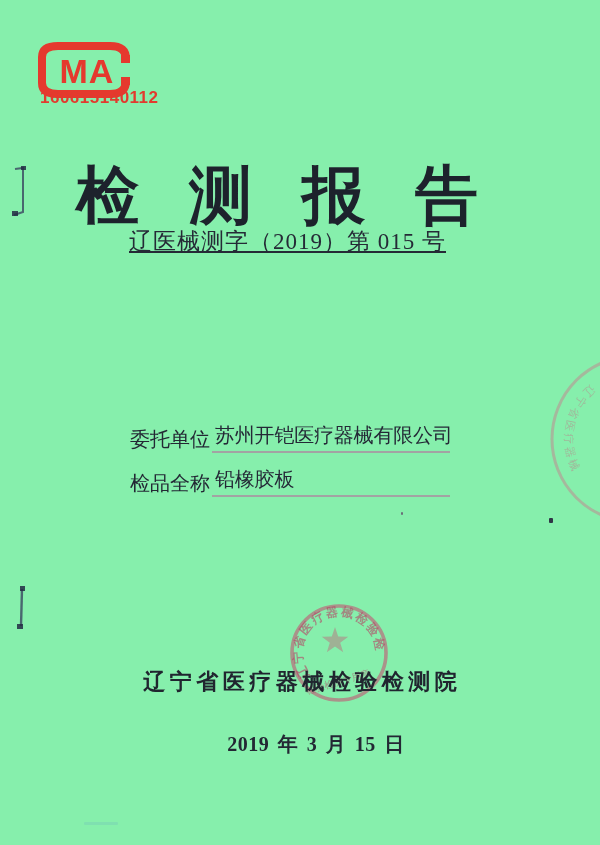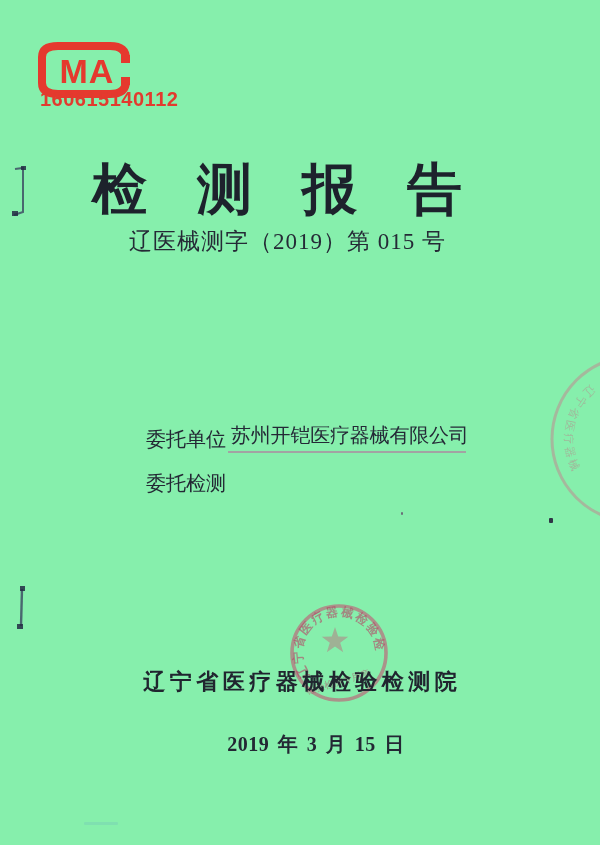--- a/index.html
+++ b/index.html
@@ -11,40 +11,41 @@
   }
   .page{
     position:relative;width:600px;height:845px;
     background:#86efac;
   }
   
   .cma-wrap{position:absolute;left:38px;top:42px;width:110px;}
   .cma-number{
     position:absolute;left:2px;top:46px;
     font-family:"Liberation Sans","DejaVu Sans",sans-serif;
-    font-weight:bold;font-size:20px;letter-spacing:.5px;
+    font-weight:bold;font-size:17px;letter-spacing:.5px;
     color:#e23a2e;white-space:nowrap;
   }
   
   .report-title{
     position:absolute;top:153px;left:0;width:552px;
     text-align:center;
-    font-size:55px;font-weight:bold;color:#1d222c;
+    font-size:63px;font-weight:bold;color:#1d222c;
     letter-spacing:50px;padding-left:52px;box-sizing:border-box;
     white-space:nowrap;
   }
   .report-number{
     position:absolute;top:226px;left:0;width:575px;
     text-align:center;
     font-size:23px;color:#252a36;letter-spacing:1px;
     white-space:nowrap;
+    text-decoration:underline;
   }
   
   .fields{position:absolute;left:130px;top:423px;width:320px;}
-  .field-row{display:flex;align-items:flex-end;height:30px;margin-bottom:14px;margin-left:16px;}
+  .field-row{display:flex;align-items:flex-end;height:30px;margin-bottom:14px;}
   .field-label{
     width:80px;flex:none;font-size:20px;color:#232834;
     white-space:nowrap;line-height:28px;
   }
   .field-line{
     flex:none;width:238px;margin-left:2px;
     border-bottom:2px solid #a3a3a3;
     line-height:28px;
   }
   .field-value{
@@ -92,21 +93,22 @@
 
   <div class="report-title">检测报告</div>
   <div class="report-number">辽医械测字（2019）第 015 号</div>
 
   <div class="fields">
     <div class="field-row">
       <span class="field-label">委托单位</span>
       <span class="field-line"><span class="field-value">苏州开铠医疗器械有限公司</span></span>
     </div>
     <div class="field-row">
-      <span class="field-label">委托检测</span>
+      <span class="field-label">检品全称</span>
+      <span class="field-line"><span class="field-value">铅橡胶板</span></span>
     </div>
   </div>
 
   <svg class="seal-main" viewBox="0 0 110 110">
     <defs>
       <path id="sealArc" d="M 25.7 77.8 A 37 37 0 1 1 90.4 60.4" fill="none"></path>
     </defs>
     <circle cx="54" cy="54" r="47" fill="none" stroke="rgba(199,74,112,0.62)" stroke-width="3.6"></circle>
     <polygon points="50,28 53.2,37.6 63.3,37.7 55.2,43.7 58.2,53.3 50,47.5 41.8,53.3 44.8,43.7 36.7,37.7 46.8,37.6" fill="rgba(199,74,112,0.42)"></polygon>
     <text font-size="12" letter-spacing="2" fill="rgba(186,48,94,0.6)" font-weight="bold">

